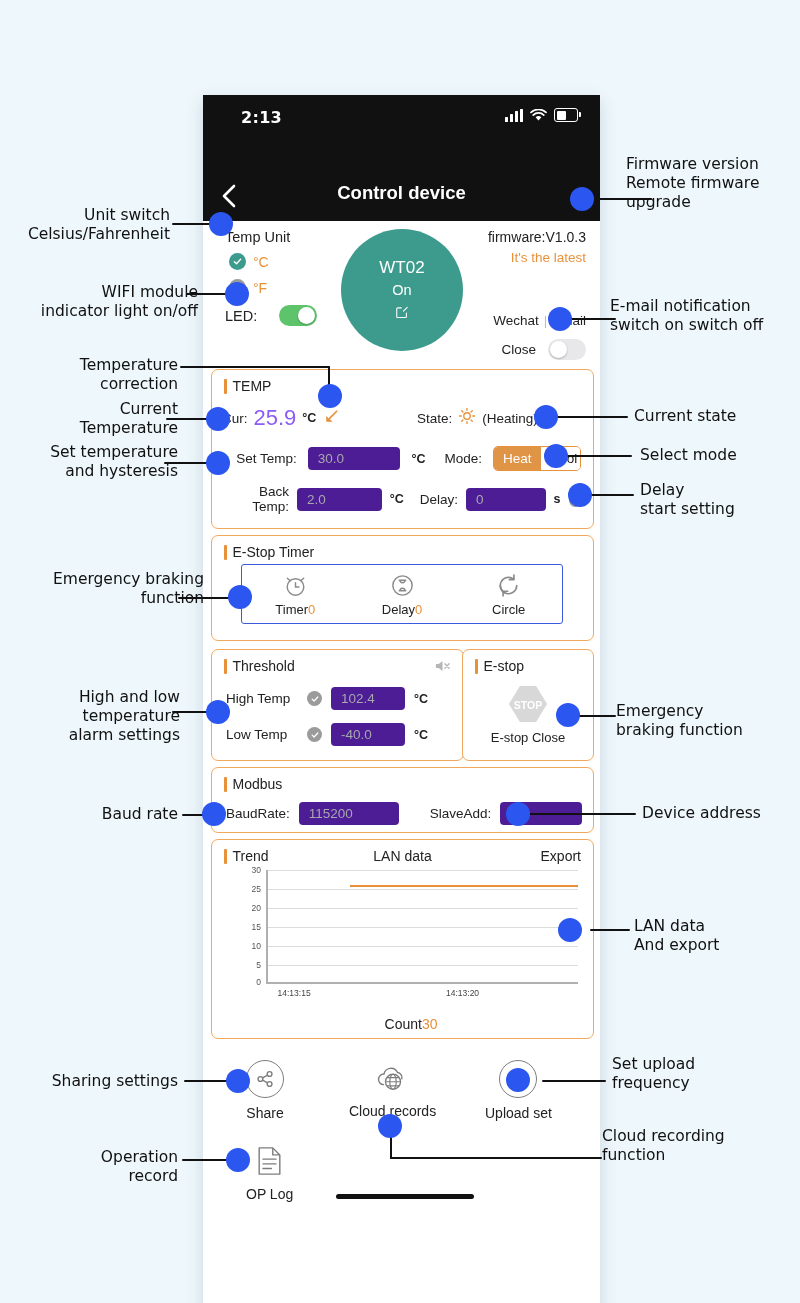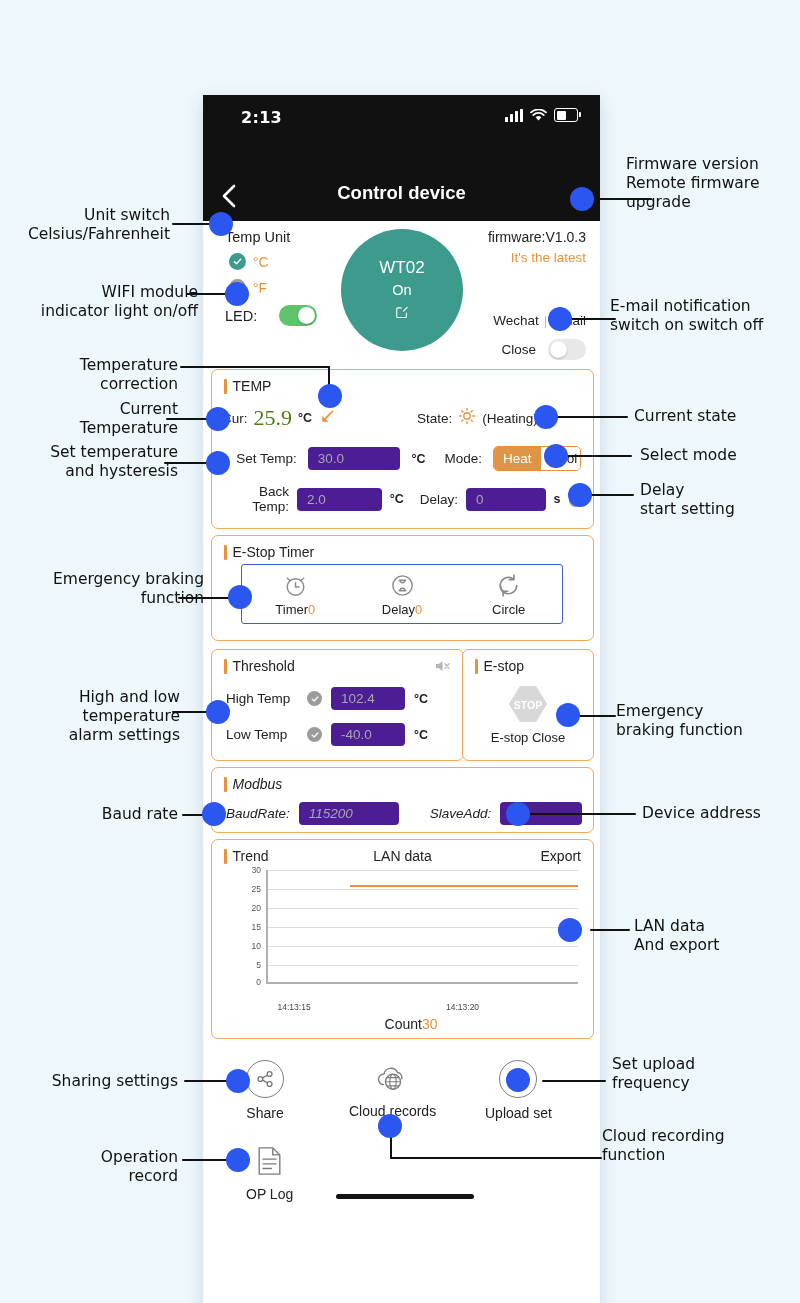--- a/index.html
+++ b/index.html
@@ -74,21 +74,21 @@
   .card{position:absolute;border:1px solid #f0a85c;border-radius:7px;background:#fff;}
   .ctitle{position:absolute;left:12px;top:8px;display:flex;align-items:center;gap:6px;}
   .ctitle .bar{width:2.5px;height:15px;background:#e8913b;border-radius:1px;}
   .ctitle .t{font-size:14px;color:#222;font-family:"Liberation Sans",sans-serif;}
 
   .lbl{font-size:13.5px;color:#222;font-family:"Liberation Sans",sans-serif;}
   .field{background:#4c1d95;border-radius:4px;height:23px;display:flex;align-items:center;padding:0 10px;
          font-size:13.5px;color:#a7a7ad;font-family:"Liberation Sans",sans-serif;}
   .unitsm{font-size:12.5px;color:#222;font-weight:bold;font-family:"Liberation Sans",sans-serif;}
 
-  .curtemp{font-size:22px;color:#4d7c0f;font-family:Liberation Serif, serif;}
+  .curtemp{font-size:22px;color:#8b5cf6;font-family:Liberation Sans, sans-serif;}
   .modeseg{display:flex;border:1px solid #e8913b;border-radius:5px;overflow:hidden;height:23px;}
   .modeseg div{font-size:13.5px;display:flex;align-items:center;padding:0 9px;font-family:"Liberation Sans",sans-serif;}
   .modeseg .sel{background:#e09445;color:#fff;}
   .modeseg .un{background:#fff;color:#222;}
 
   .estop-inner{position:absolute;left:29px;top:28px;width:320px;height:58px;border:1.6px solid #3b5bdb;border-radius:3px;
                display:flex;}
   .est-item{flex:1;display:flex;flex-direction:column;align-items:center;justify-content:center;gap:3px;}
   .est-lbl{font-size:13px;color:#222;font-family:"Liberation Sans",sans-serif;}
   .est-lbl b{color:#e8913b;font-weight:normal;}
@@ -97,21 +97,21 @@
   .thr-chk svg{width:10px;height:10px;}
 
   
   .chart{position:absolute;left:28px;top:30px;width:338px;height:114px;}
   .ytick{position:absolute;right:100%;margin-right:5px;font-size:8.5px;color:#555;transform:translateY(-50%);
          font-family:"Liberation Sans",sans-serif;white-space:nowrap;}
   .grid{position:absolute;left:0;right:0;height:1px;background:#dcdcdc;}
   .plot{position:absolute;left:26px;top:0;right:0;bottom:0;}
   .axisline{position:absolute;background:#b0b0b0;}
   .series{position:absolute;height:1.6px;background:#e8913b;}
-  .xtick{position:absolute;top:100%;margin-top:18px;font-size:8.5px;color:#444;transform:translateX(-50%);
+  .xtick{position:absolute;top:100%;margin-top:4px;font-size:8.5px;color:#444;transform:translateX(-50%);
          font-family:"Liberation Sans",sans-serif;white-space:nowrap;}
   .countline{position:absolute;left:17px;right:0;bottom:6px;text-align:center;font-size:14px;color:#222;
              font-family:"Liberation Sans",sans-serif;margin-top:8px;}
   .countline b{color:#e8913b;font-weight:normal;}
 
   
   .bottom{position:absolute;left:0;right:0;top:955px;height:160px;background:#fff;}
   .bicon{position:absolute;display:flex;flex-direction:column;align-items:center;gap:7px;}
   .circ{width:36px;height:36px;border-radius:50%;border:1.4px solid #7d7d7d;display:flex;align-items:center;justify-content:center;}
   .bl{font-size:14px;color:#222;font-family:"Liberation Sans",sans-serif;}
@@ -354,21 +354,21 @@
     </div>
     <div style="position:absolute;left:0;right:0;top:34px;display:flex;flex-direction:column;align-items:center;gap:6px;">
       <svg width="42" height="40" viewBox="0 0 44 42">
         <path d="M13.5 2 H30.5 L42 21 L30.5 40 H13.5 L2 21 Z" fill="#d8d8d8"></path>
         <text x="22" y="26" text-anchor="middle" font-family="Liberation Sans, sans-serif" font-size="11" font-weight="bold" fill="#fff">STOP</text>
       </svg>
       <span class="bl" style="font-size:13px;">E-stop Close</span>
     </div>
   </div>
 
-  <div class="card" style="left:8px;top:672px;width:381px;height:64px;font-style:italic;">
+  <div class="card" style="left:8px;top:672px;width:381px;height:64px;">
     <div class="ctitle">
       <span class="bar"></span>
       <span class="t">Modbus</span>
     </div>
     <div style="position:absolute;left:14px;top:34px;display:flex;align-items:center;gap:9px;">
       <span class="lbl">BaudRate:</span>
       <span class="field" style="width:80px;">115200</span>
       <span class="lbl" style="margin-left:22px;">SlaveAdd:</span>
       <span class="field" style="width:62px;">1</span>
     </div>

